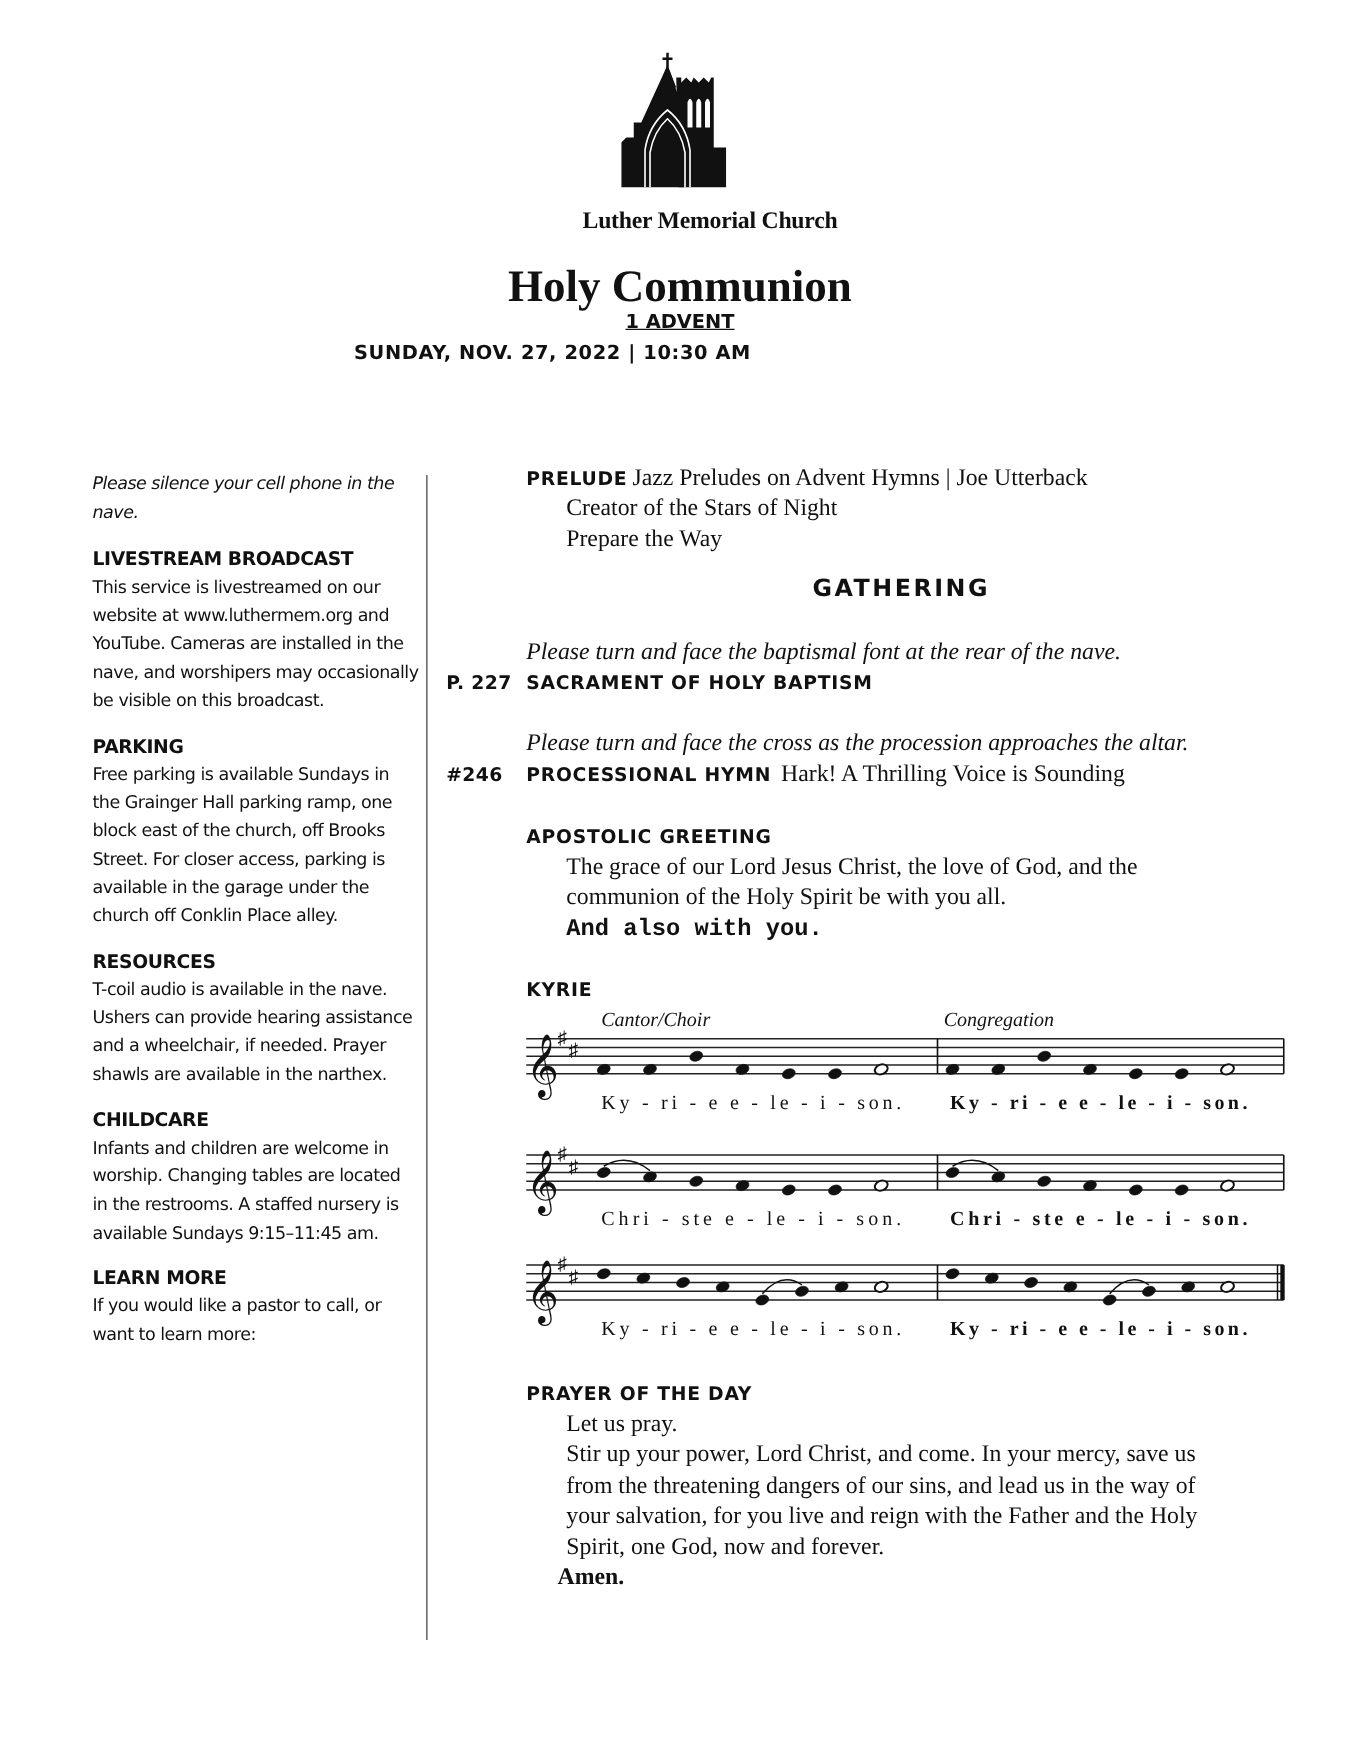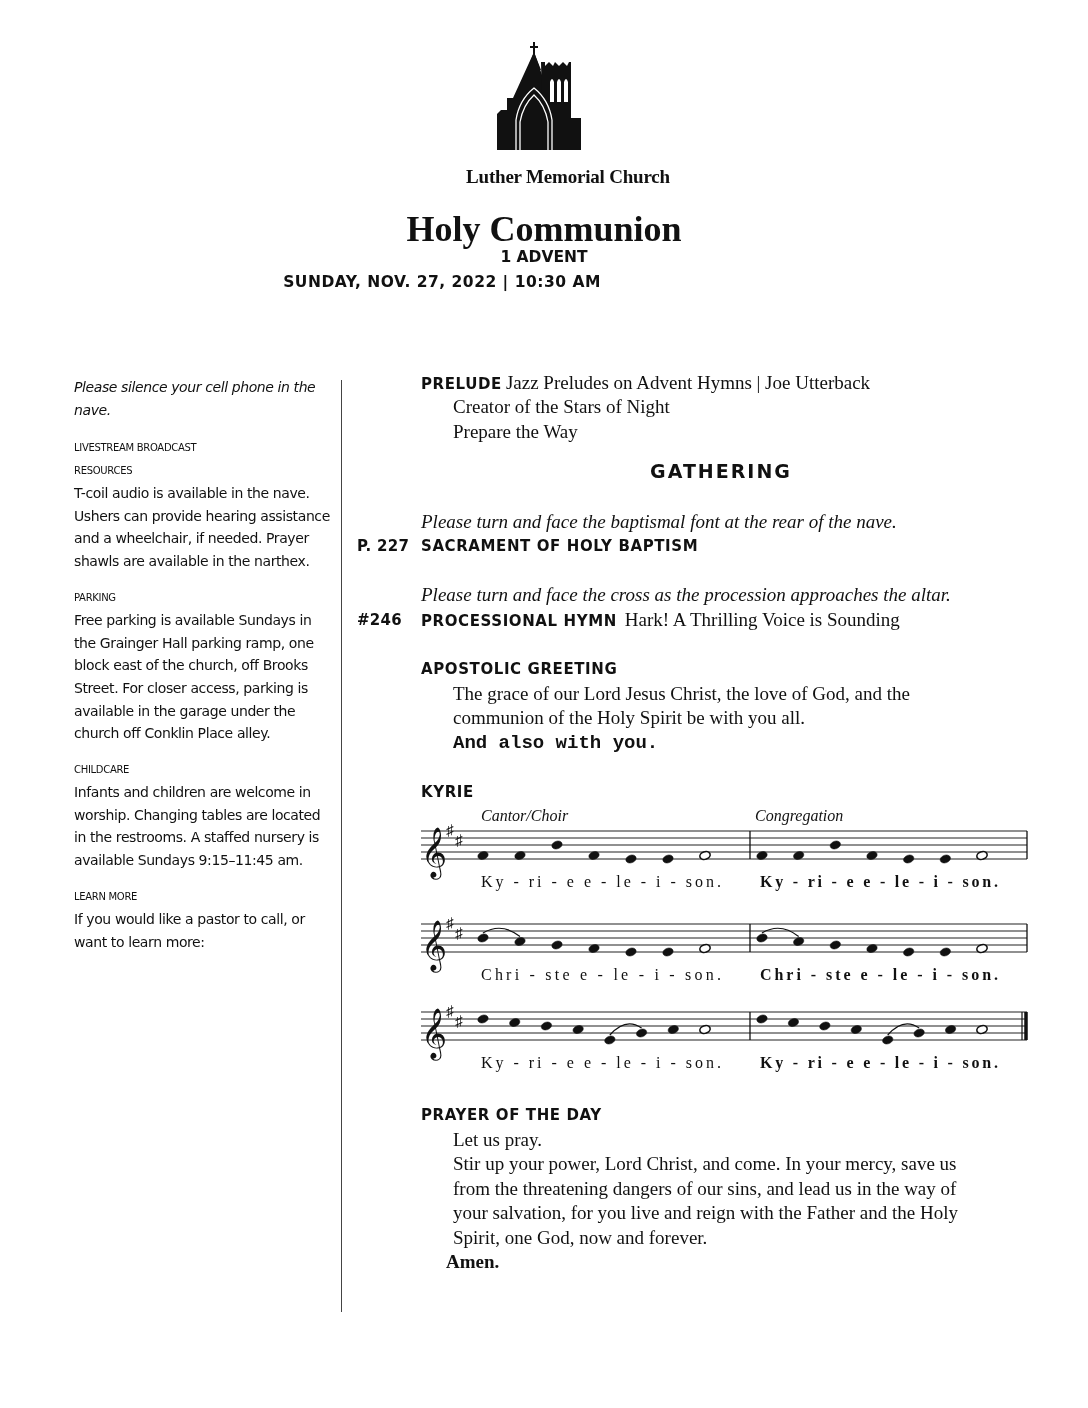--- a/index.html
+++ b/index.html
@@ -3,27 +3,27 @@
 <meta charset="utf-8">
 <style>
   html, body { margin:0; padding:0; background:#fff; }
   body { width:1088px; height:1408px; position:relative; overflow:hidden; color:#111; }
   .sans { font-family: "DejaVu Sans", "Liberation Sans", sans-serif; }
   .serif { font-family: "Liberation Serif", "DejaVu Serif", serif; }
 
   #logo { position:absolute; left:497px; top:42px; width:84px; height:108px; }
   #church-name { position:absolute; top:166px; left:0; width:1088px; text-align:center; font-size:19px; font-weight:bold; letter-spacing:-0.2px;margin-left:24px; }
   #service-title { position:absolute; top:208px; left:0; width:1088px; text-align:center; font-size:36px; font-weight:bold; }
-  #service-sub { position:absolute; top:248px; left:0; width:1088px; text-align:center; font-size:15.5px; font-weight:bold; }
+  #service-sub { position:absolute; top:248px; left:0; width:1088px; text-align:center; font-size:15.5px; font-weight:bold;text-decoration:underline; }
   #service-date { position:absolute; top:273px; left:0; width:884px; text-align:center; font-size:15.5px; font-weight:bold; letter-spacing:0.5px; }
 
   #sidebar { position:absolute; left:74px; top:376px; width:262px; }
   #sidebar h1 { margin:0 0 10px 0; font-size:34px; font-weight:bold; letter-spacing:-0.8px; }
   #sidebar .note { font-style:italic; font-size:14px; line-height:23px; margin:0 0 14px 0; letter-spacing:-0.4px; }
-  #sidebar .sec-title { font-size:10px; font-weight:normal; line-height:23px; letter-spacing:-0.3px; }
+  #sidebar .sec-title { font-size:15px; font-weight:bold; line-height:23px; letter-spacing:-0.3px; }
   #sidebar .sec-body { font-size:14px; line-height:22.7px; margin-bottom:13px; letter-spacing:-0.4px; }
   #sidebar ul { margin:0; padding:0 0 0 32px; list-style:none; }
   #sidebar li { position:relative; font-size:14px; line-height:22.7px; letter-spacing:-0.4px; }
   #sidebar li::before { content:"•"; position:absolute; left:-16px; }
 
   #divider { position:absolute; left:341px; top:380px; width:1px; height:932px; background:#444; }
 
   .main-abs { position:absolute; }
   .label { font-size:15px; font-weight:bold; letter-spacing:0.6px; }
   .txt { font-size:19px; }
@@ -56,28 +56,29 @@
 <div id="church-name" class="serif">Luther Memorial Church</div>
 <div id="service-title" class="serif">Holy Communion</div>
 <div id="service-sub" class="sans">1 ADVENT</div>
 <div id="service-date" class="sans">SUNDAY, NOV. 27, 2022 | 10:30 AM</div>
 
 <div id="sidebar" class="sans">
   <p class="note">Please silence your cell phone in the nave.</p>
 
   <div>
     <div class="sec-title">LIVESTREAM BROADCAST</div>
+    <div class="sec-body">This service is livestreamed on our website at www.luthermem.org and YouTube. Cameras are installed in the nave, and worshipers may occasionally be visible on this broadcast.</div>
+  </div>
+  <div>
+    <div class="sec-title">PARKING</div>
+    <div class="sec-body">Free parking is available Sundays in the Grainger Hall parking ramp, one block east of the church, off Brooks Street. For closer access, parking is available in the garage under the church off Conklin Place alley.</div>
   </div>
   <div>
     <div class="sec-title">RESOURCES</div>
     <div class="sec-body">T-coil audio is available in the nave. Ushers can provide hearing assistance and a wheelchair, if needed. Prayer shawls are available in the narthex.</div>
-  </div>
-  <div>
-    <div class="sec-title">PARKING</div>
-    <div class="sec-body">Free parking is available Sundays in the Grainger Hall parking ramp, one block east of the church, off Brooks Street. For closer access, parking is available in the garage under the church off Conklin Place alley.</div>
   </div>
   <div>
     <div class="sec-title">CHILDCARE</div>
     <div class="sec-body">Infants and children are welcome in worship. Changing tables are located in the restrooms. A staffed nursery is available Sundays 9:15–11:45 am.</div>
   </div>
   <div>
     <div class="sec-title">LEARN MORE</div>
     <div class="sec-body" style="margin-bottom:0">If you would like a pastor to call, or want to learn more:</div>
   </div>
 </div>

